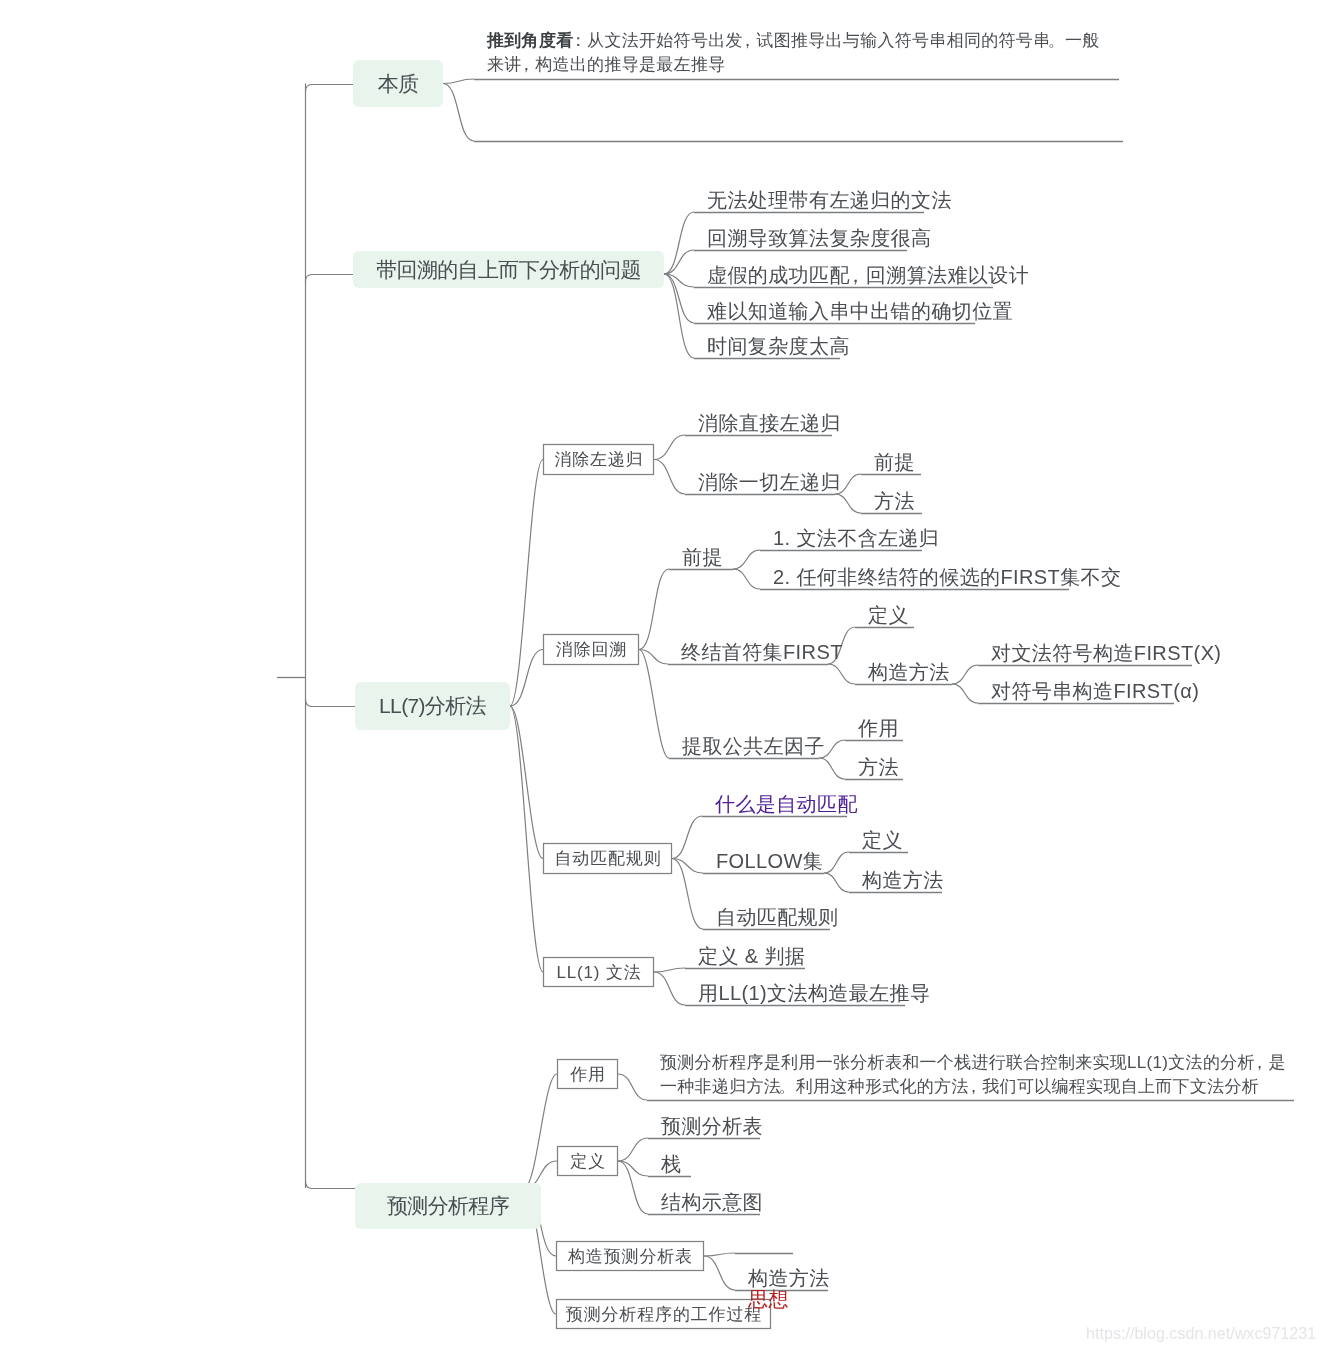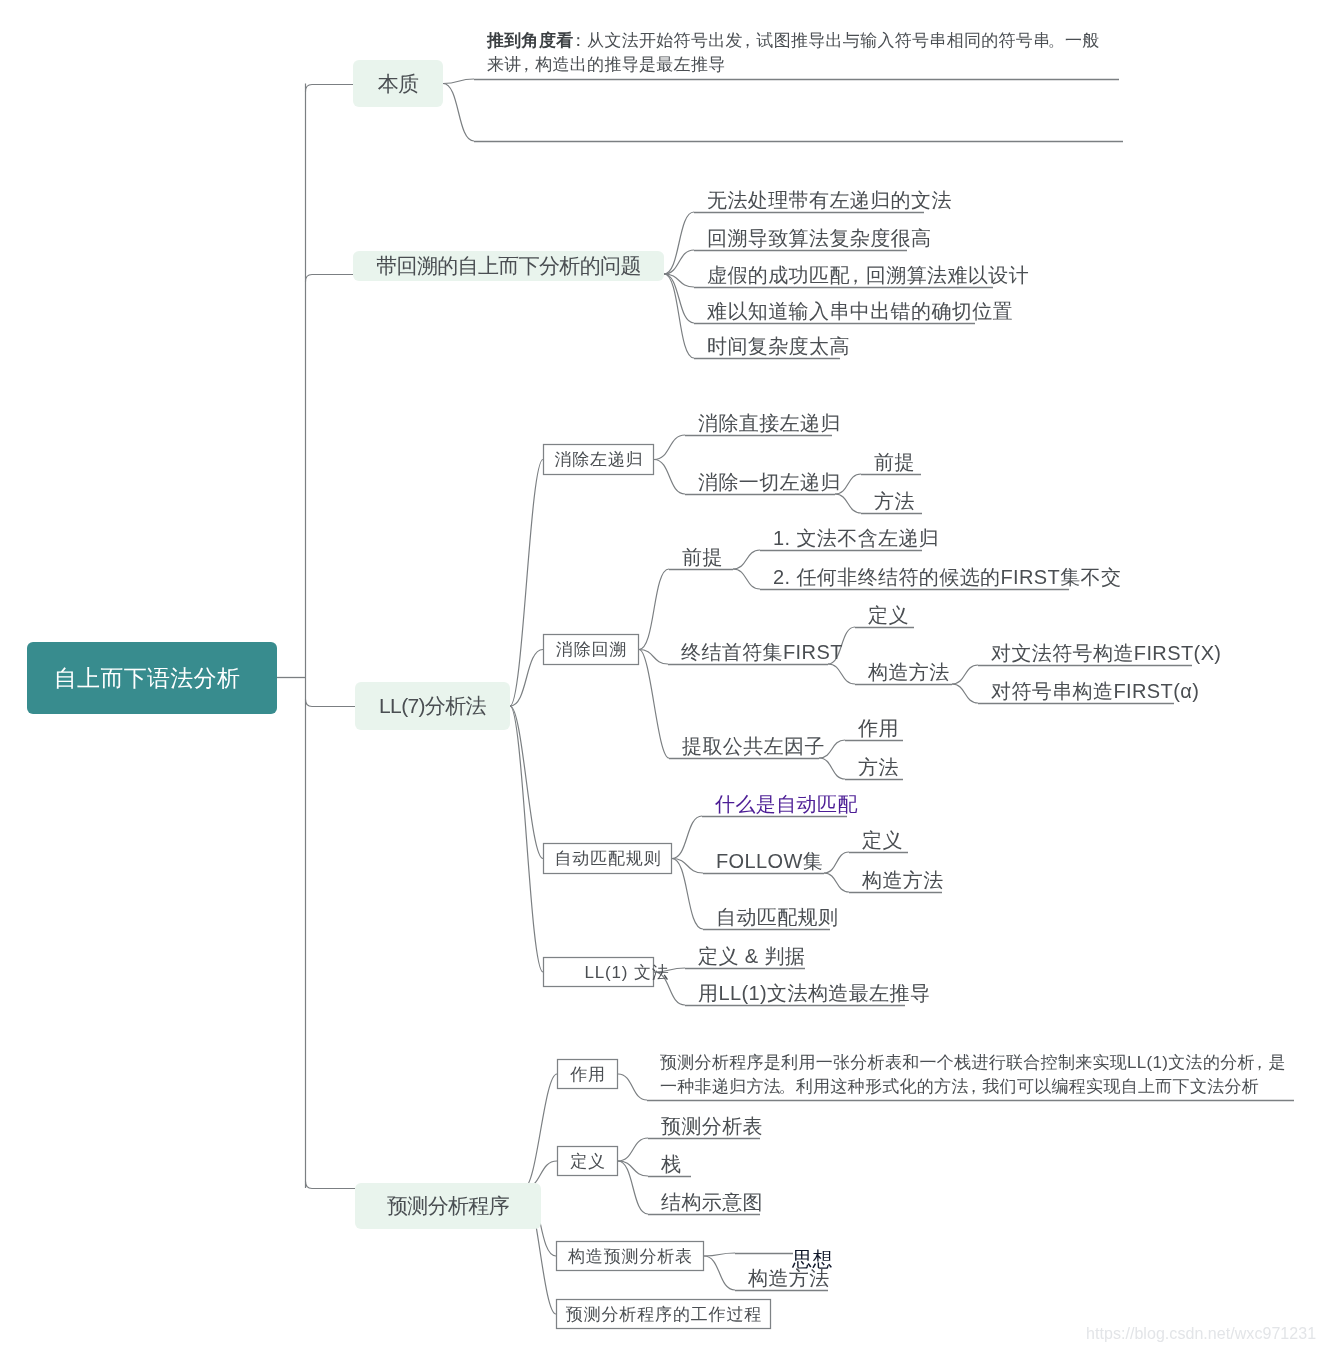--- a/index.html
+++ b/index.html
@@ -117,35 +117,34 @@
       <line x1="648" y1="1214.5" x2="760" y2="1214.5" stroke="#7b7f82" stroke-width="1.3"></line>
       <path d="M 524 1188 C 541.6 1188 538.4 1256 556 1256" fill="none" stroke="#7b7f82" stroke-width="1.2"></path>
       <rect x="556.5" y="1241.5" width="147" height="29" fill="none" stroke="#7e8285" stroke-width="1.25"></rect>
       <path d="M 704 1256 C 721.05 1256 717.95 1253 735 1253" fill="none" stroke="#7b7f82" stroke-width="1.2"></path>
       <line x1="735" y1="1253.5" x2="793" y2="1253.5" stroke="#7b7f82" stroke-width="1.3"></line>
       <path d="M 704 1256 C 721.05 1256 717.95 1290 735 1290" fill="none" stroke="#7b7f82" stroke-width="1.2"></path>
       <line x1="735" y1="1290.5" x2="828" y2="1290.5" stroke="#7b7f82" stroke-width="1.3"></line>
       <path d="M 524 1188 C 536.8 1188 543.2 1314 556 1314" fill="none" stroke="#7b7f82" stroke-width="1.2"></path>
       <rect x="556.5" y="1299.5" width="214" height="29" fill="none" stroke="#7e8285" stroke-width="1.25"></rect>
     </svg>
-  <div class="node root" style="left: 27px; top: 642px; width: 250px; height: 72px; background: rgb(56, 140, 142); color: rgb(255, 255, 255);">自上而下语法分析</div>
   <div class="node lvl1" style="left: 353px; top: 60px; width: 90px; height: 47px; color: rgb(74, 78, 82); background: rgb(233, 244, 237);">本质</div>
-  <div class="node lvl1" style="left: 353px; top: 251px; width: 311px; height: 30px; color: rgb(74, 78, 82); background: rgb(233, 244, 237);">带回溯的自上而下分析的问题</div>
+  <div class="node lvl1" style="left: 353px; top: 251px; width: 311px; height: 37px; color: rgb(74, 78, 82); background: rgb(233, 244, 237);">带回溯的自上而下分析的问题</div>
   <div class="node lvl1" style="left: 355px; top: 682px; width: 155px; height: 48px; color: rgb(74, 78, 82); background: rgb(233, 244, 237);">LL(7)分析法</div>
   <div class="node lvl1" style="left: 355px; top: 1165px; width: 186px; height: 46px; color: rgb(74, 78, 82); background: rgb(233, 244, 237); margin-top: 18px;">预测分析程序</div>
   <div class="para" style="left: 487px; top: 29px; width: 615px; color: rgb(74, 78, 82);"><b>推到角度看</b><span><span class="cjkp">：</span>从文法开始符号出发<span class="cjkp">，</span>试图推导出与输入符号串相同的符号串<span class="cjkp dot">。</span>一般来讲<span class="cjkp">，</span>构造出的推导是最左推导</span></div>
   <div class="leaf" style="left: 707px; top: 189px; color: rgb(74, 78, 82);">无法处理带有左递归的文法</div>
   <div class="leaf" style="left: 707px; top: 227px; color: rgb(74, 78, 82);">回溯导致算法复杂度很高</div>
   <div class="leaf" style="left: 707px; top: 264px; color: rgb(74, 78, 82);">虚假的成功匹配<span class="cjkp">，</span>回溯算法难以设计</div>
   <div class="leaf" style="left: 707px; top: 300px; color: rgb(74, 78, 82);">难以知道输入串中出错的确切位置</div>
   <div class="leaf" style="left: 707px; top: 335px; color: rgb(74, 78, 82);">时间复杂度太高</div>
   <div class="node boxed" style="left: 543px; top: 444px; width: 111px; height: 31px; color: rgb(74, 78, 82);">消除左递归</div>
   <div class="node boxed" style="left: 543px; top: 634px; width: 96px; height: 31px; color: rgb(74, 78, 82);">消除回溯</div>
   <div class="node boxed" style="left: 543px; top: 843px; width: 129px; height: 31px; color: rgb(74, 78, 82);">自动匹配规则</div>
-  <div class="node boxed" style="left: 571px; top: 957px; width: 111px; height: 30px; color: rgb(74, 78, 82);">LL(1) 文法</div>
+  <div class="node boxed" style="left: 543px; top: 957px; width: 111px; height: 30px; color: rgb(74, 78, 82);">LL(1) 文法</div>
   <div class="leaf" style="left: 698px; top: 412px; color: rgb(74, 78, 82);">消除直接左递归</div>
   <div class="leaf" style="left: 698px; top: 471px; color: rgb(74, 78, 82);">消除一切左递归</div>
   <div class="leaf" style="left: 874px; top: 451px; color: rgb(74, 78, 82);">前提</div>
   <div class="leaf" style="left: 874px; top: 490px; color: rgb(74, 78, 82);">方法</div>
   <div class="leaf" style="left: 682px; top: 546px; color: rgb(74, 78, 82);">前提</div>
   <div class="leaf" style="left: 773px; top: 527px; color: rgb(74, 78, 82);">1. 文法不含左递归</div>
   <div class="leaf" style="left: 773px; top: 566px; color: rgb(74, 78, 82);">2. 任何非终结符的候选的FIRST集不交</div>
   <div class="leaf" style="left: 681px; top: 641px; color: rgb(74, 78, 82);">终结首符集FIRST</div>
   <div class="leaf" style="left: 868px; top: 604px; color: rgb(74, 78, 82);">定义</div>
   <div class="leaf" style="left: 868px; top: 661px; color: rgb(74, 78, 82);">构造方法</div>
@@ -162,16 +161,16 @@
   <div class="leaf" style="left: 698px; top: 945px; color: rgb(74, 78, 82);">定义 &amp; 判据</div>
   <div class="leaf" style="left: 698px; top: 982px; color: rgb(74, 78, 82);">用LL(1)文法构造最左推导</div>
   <div class="node boxed" style="left: 557px; top: 1059px; width: 61px; height: 30px; color: rgb(74, 78, 82);">作用</div>
   <div class="node boxed" style="left: 557px; top: 1146px; width: 61px; height: 30px; color: rgb(74, 78, 82);">定义</div>
   <div class="node boxed" style="left: 556px; top: 1241px; width: 148px; height: 30px; color: rgb(74, 78, 82);">构造预测分析表</div>
   <div class="node boxed" style="left: 556px; top: 1299px; width: 215px; height: 30px; color: rgb(74, 78, 82);">预测分析程序的工作过程</div>
   <div class="para" style="left: 660px; top: 1051px; width: 630px; color: rgb(74, 78, 82);"><span>预测分析程序是利用一张分析表和一个栈进行联合控制来实现LL(1)文法的分析<span class="cjkp">，</span>是一种非递归方法<span class="cjkp dot">。</span>利用这种形式化的方法<span class="cjkp">，</span>我们可以编程实现自上而下文法分析</span></div>
   <div class="leaf" style="left: 661px; top: 1115px; color: rgb(74, 78, 82);">预测分析表</div>
   <div class="leaf" style="left: 661px; top: 1153px; color: rgb(74, 78, 82);">栈</div>
   <div class="leaf" style="left: 661px; top: 1191px; color: rgb(74, 78, 82);">结构示意图</div>
-  <div class="leaf" style="left: 748px; top: 1248px; color: #0f172a; margin-left: 44px;">思想</div>
+  <div class="leaf" style="left: 748px; top: 1288px; color: #b91c1c;">思想</div>
   <div class="leaf" style="left: 748px; top: 1267px; color: rgb(74, 78, 82);">构造方法</div>
   <div class="wm" style="left: 1086px; top: 1325px; color: rgb(227, 229, 232);">https://blog.csdn.net/wxc971231</div>
 </div>
 
 </body></html>

